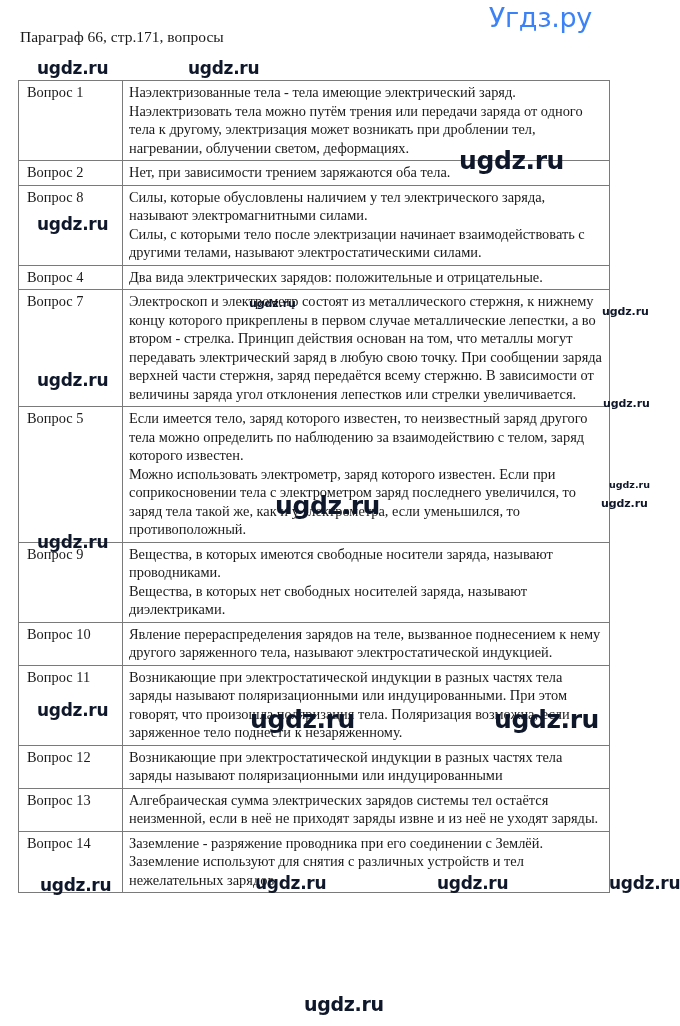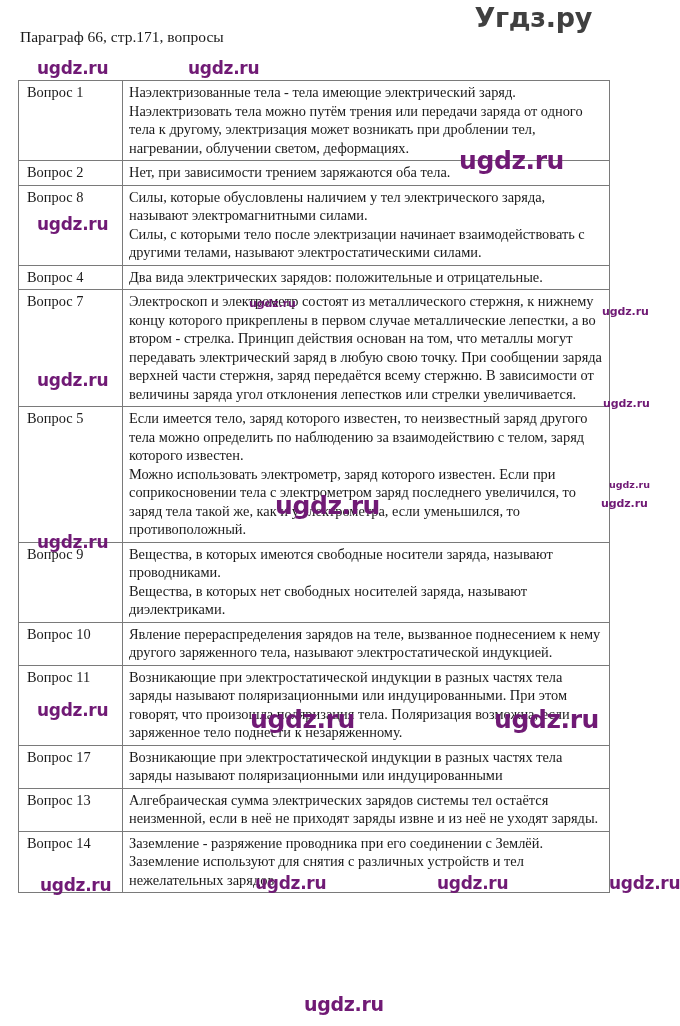--- a/index.html
+++ b/index.html
@@ -15,24 +15,24 @@
     color: #1a1a1a;
     overflow: hidden;
   }
 
   
   .site-logo {
     position: absolute;
     top: 2px;
     right: 88px;
     font-family: "DejaVu Sans", "Liberation Sans", sans-serif;
-    font-weight: bold;
+    font-weight: normal;
     font-size: 27px;
     letter-spacing: -0.3px;
-    color: #404040;
+    color: #3b82f6;
   }
 
   
   .doc-heading {
     position: absolute;
     left: 20px;
     top: 28px;
     font-size: 15.5px;
     white-space: nowrap;
   }
@@ -60,21 +60,21 @@
   }
   .qa-table td.q-answer p {
     margin: 0;
   }
 
   
   .wm {
     position: absolute;
     font-family: "DejaVu Sans", "Liberation Sans", sans-serif;
     font-weight: bold;
-    color: #701a75;
+    color: #0f172a;
     white-space: nowrap;
     pointer-events: none;
   }
   .wm.big   { font-size: 25px; letter-spacing: -0.4px; }
   .wm.mid   { font-size: 17px; letter-spacing: -0.3px; }
   .wm.small { font-size: 11px; letter-spacing: -0.1px; }
   .wm.tiny  { font-size: 9.5px; letter-spacing: 0px; }
   .wm.foot  { font-size: 19px; letter-spacing: -0.3px; }
 </style>
 </head>
@@ -138,21 +138,21 @@
           <p>Явление перераспределения зарядов на теле, вызванное поднесением  к нему другого заряженного тела, называют электростатической индукцией.</p>
         </td>
       </tr>
       <tr>
         <td class="q-label">Вопрос 11</td>
         <td class="q-answer">
           <p>Возникающие при электростатической индукции в разных частях тела заряды называют поляризационными или индуцированными. При этом говорят, что произошла поляризация тела. Поляризация возможна, если заряженное тело поднести к незаряженному.</p>
         </td>
       </tr>
       <tr>
-        <td class="q-label">Вопрос 17</td>
+        <td class="q-label">Вопрос 12</td>
         <td class="q-answer">
           <p>Возникающие при электростатической индукции в разных частях тела заряды называют поляризационными или индуцированными</p>
         </td>
       </tr>
       <tr>
         <td class="q-label">Вопрос 13</td>
         <td class="q-answer">
           <p>Алгебраическая сумма электрических зарядов системы тел остаётся неизменной, если в неё не приходят заряды извне и из неё не уходят заряды.</p>
         </td>
       </tr>

